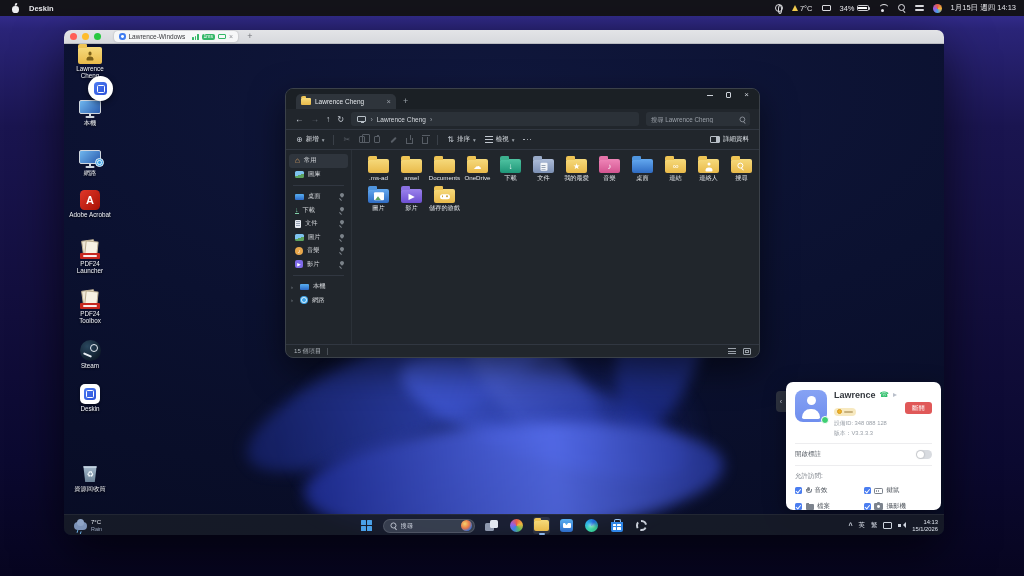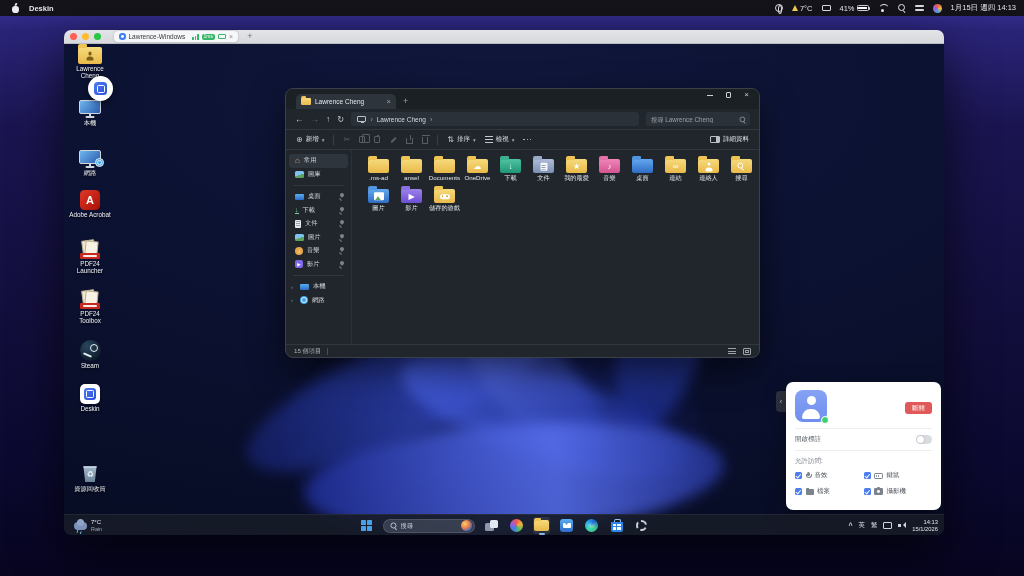--- a/index.html
+++ b/index.html
@@ -295,21 +295,21 @@
           <span class="ic-globe"></span>
         </span>
       <span class="mb-item">
           <span class="tri-warn"></span>
           <span>7°C</span>
         </span>
       <span class="mb-item">
           <span class="ic-disp"></span>
         </span>
       <span class="mb-item">
-          <span>41%</span>
+          <span>34%</span>
           <span class="batt"></span>
         </span>
       <span class="mb-item">
           <span class="wifi"></span>
         </span>
       <span class="mb-item">
           <span class="mag" style="color:#e6e6ea"></span>
         </span>
       <span class="mb-item">
           <span class="ic-cc">
@@ -659,20 +659,33 @@
         </div>
       </div>
 
       <div class="p-handle">‹</div>
 
       <div class="panel">
         <div class="p-head">
           <div class="avatar">
               <span class="av-dot"></span>
             </div>
+          <div class="p-info">
+            <div class="p-name-row">
+              <span class="p-name">Lawrence</span>
+              <span class="ic-phone">☎</span>
+              <span class="ic-send"></span>
+            </div>
+            <div class="p-badge">
+                <span class="coin"></span>
+                <span class="scrib"></span>
+              </div>
+            <div class="p-meta">設備ID: 348 088 128</div>
+            <div class="p-meta">版本：V3.3.3.3</div>
+          </div>
           <div class="btn-disc">斷開</div>
         </div>
         <div class="p-div"></div>
         <div class="p-row">
           <span class="p-label">開啟標註</span>
           <span class="tog"></span>
         </div>
         <div class="p-div"></div>
         <div class="p-title">允許訪問:</div>
         <div class="perm-grid">

